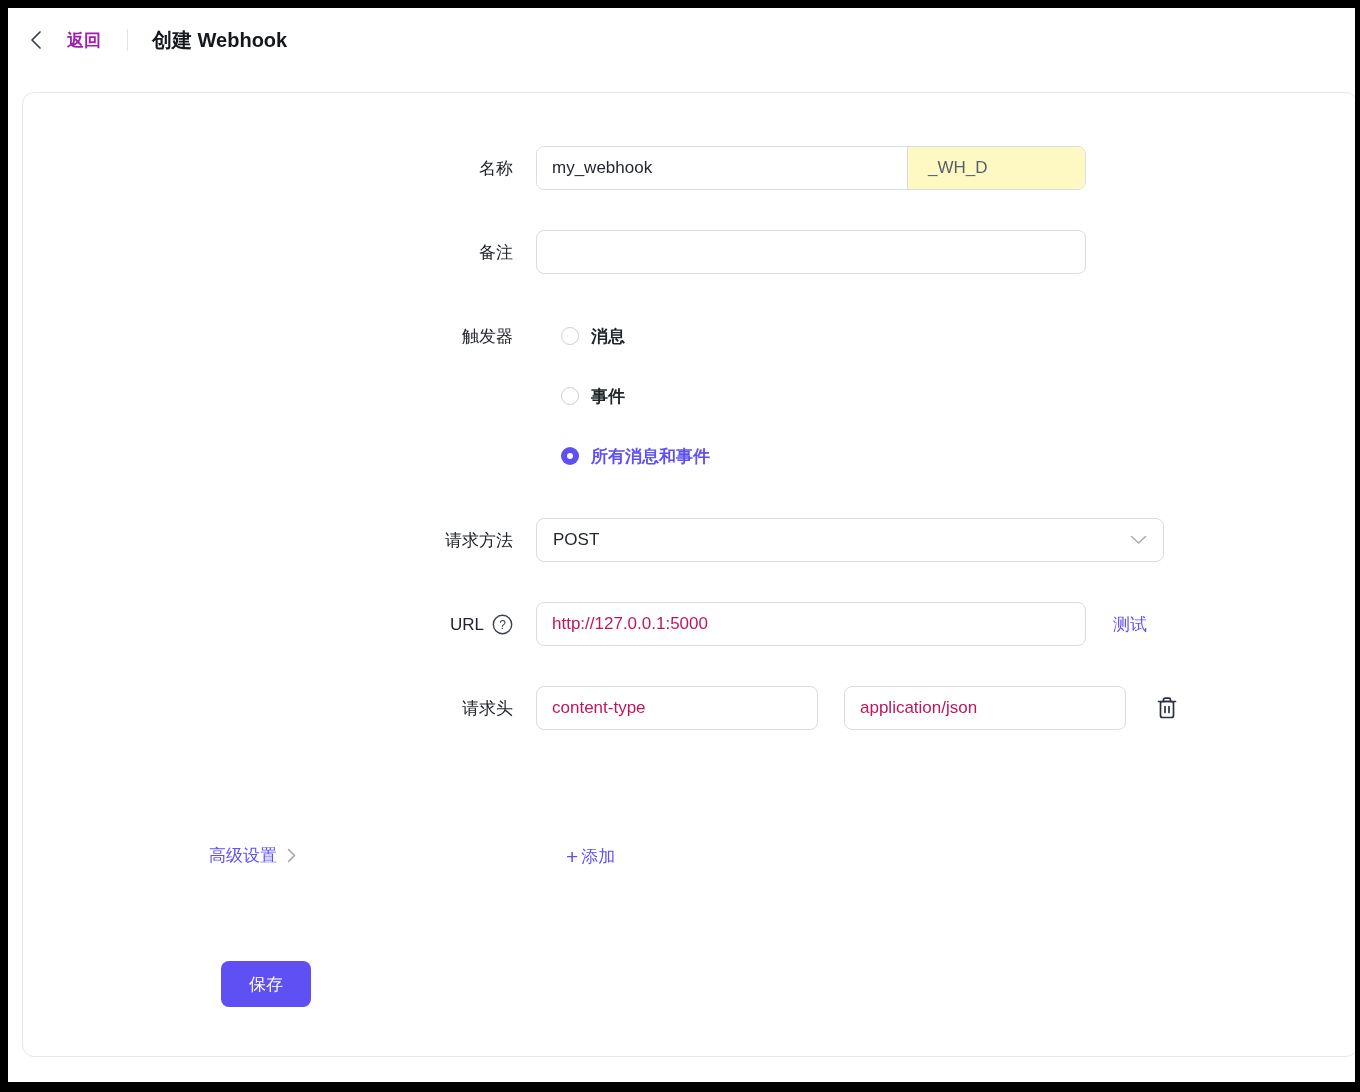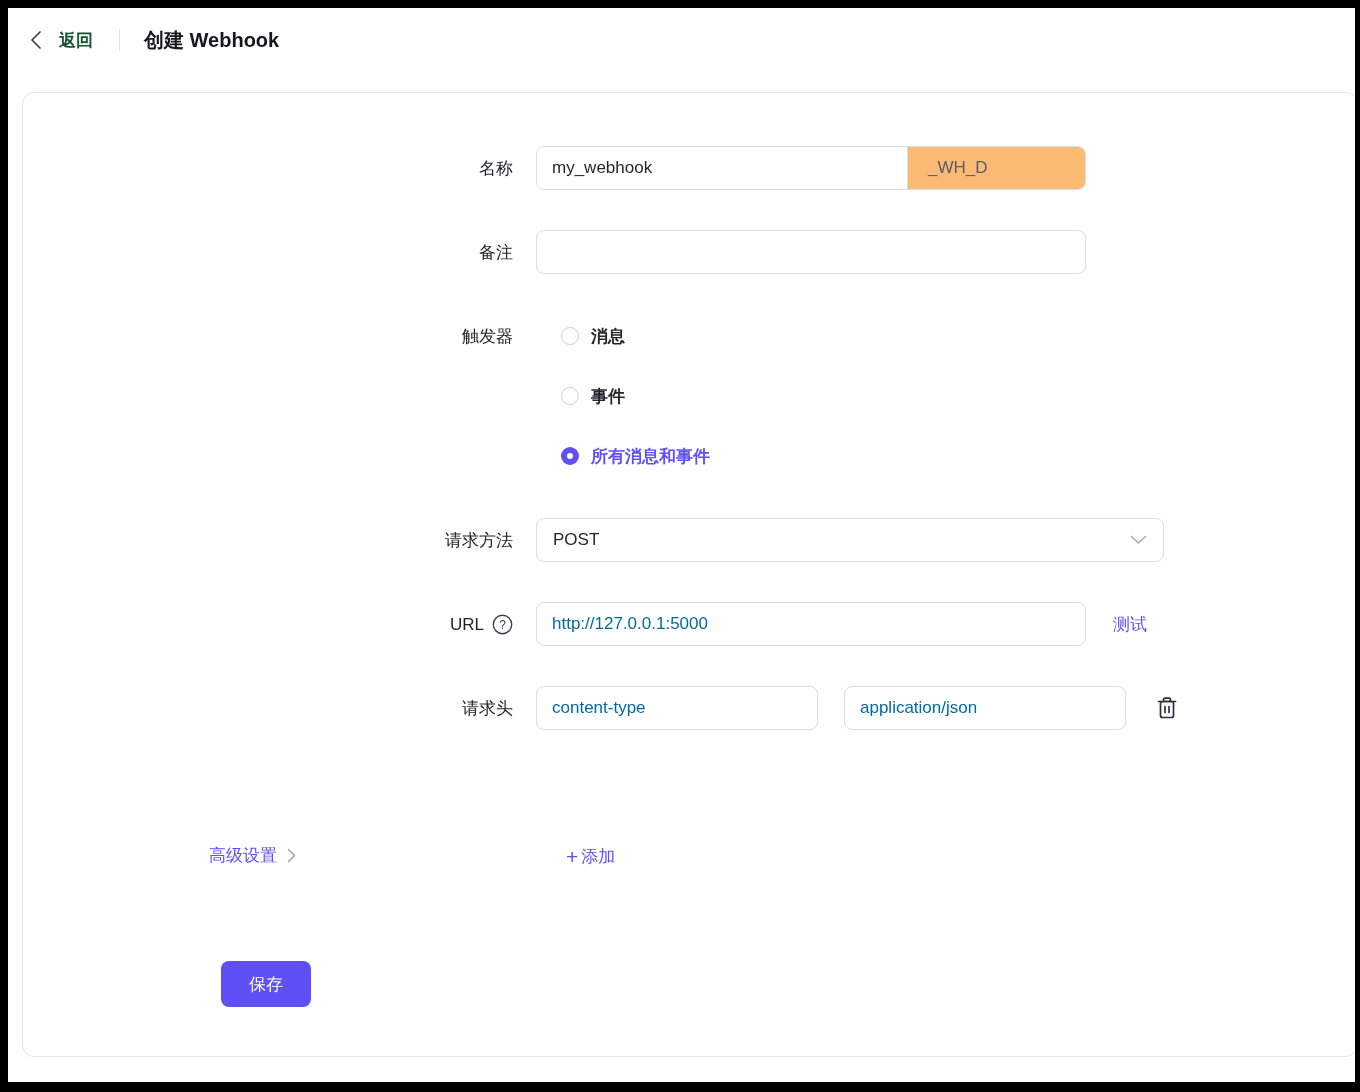--- a/index.html
+++ b/index.html
@@ -5,39 +5,39 @@
   * { margin:0; padding:0; box-sizing:border-box; }
   html,body { width:1360px; height:1092px; background:#000; }
   .frame {
     position:absolute; inset:0; background:#fff; overflow:hidden;
     border:8px solid #000; border-right-width:5px; border-bottom-width:10px;
     font-family:"Liberation Sans","DejaVu Sans",sans-serif; color:#21262d;
   }
   
   .header { position:absolute; left:0; top:0; height:64px; display:flex; align-items:center; padding-left:22px; }
   .back-icon { display:flex; align-items:center; cursor:pointer; }
-  .back-label { margin-left:17px; font-size:17px; font-weight:600; color:#14532d; cursor:pointer; }
+  .back-label { margin-left:25px; font-size:17px; font-weight:600; color:#a21caf; cursor:pointer; }
   .header-divider { width:1px; height:22px; background:#dfe1e5; margin:0 24px 0 26px; }
   .page-title { font-size:20px; font-weight:700; color:#14171c; }
   
   .card { position:absolute; left:14px; top:84px; width:1336px; height:965px;
           border:1px solid #e5e6eb; border-radius:12px; background:#fff; }
   .row { position:absolute; left:0; width:100%; height:44px; display:flex; align-items:center; }
   .flabel { width:513px; flex:none; text-align:right; padding-right:23px;
             font-size:17px; font-weight:500; color:#20242b; }
   
   .text-input { width:550px; height:44px; border:1px solid #d9dce3; border-radius:8px;
-                padding:0 15px; font-size:17px; color:#0369a1; outline:none; background:#fff;
+                padding:0 15px; font-size:17px; color:#be185d; outline:none; background:#fff;
                 font-family:"Liberation Sans","DejaVu Sans",sans-serif; }
   .text-input.small { width:282px; }
   .input-group { display:flex; width:550px; height:44px; border:1px solid #d9dce3;
                  border-radius:8px; overflow:hidden; background:#fff; }
   .gi-input { flex:1; min-width:0; border:none; outline:none; padding:0 15px;
               font-size:17px; color:#24282e; font-family:"Liberation Sans","DejaVu Sans",sans-serif; }
-  .gi-suffix { width:178px; flex:none; background:#fdba74; border-left:1px solid #d9dce3;
+  .gi-suffix { width:178px; flex:none; background:#fef9c3; border-left:1px solid #d9dce3;
                display:flex; align-items:center; padding-left:20px; font-size:17px; color:#565e6b; }
   
   .radio-row { height:24px; }
   .radio-row .flabel { align-self:center; }
   .radio-wrap { display:flex; align-items:center; margin-left:25px; cursor:pointer; }
   .radio { width:18px; height:18px; border-radius:50%; border:1.5px solid #ccd0d9; background:#fff; flex:none; }
   .radio.checked { border:none; background:#5E50F2; position:relative; }
   .radio.checked::after { content:''; position:absolute; left:6px; top:6px; width:6px; height:6px;
                           border-radius:50%; background:#fff; }
   .radio-label { margin-left:12px; font-size:17px; font-weight:600; color:#21262d; }

